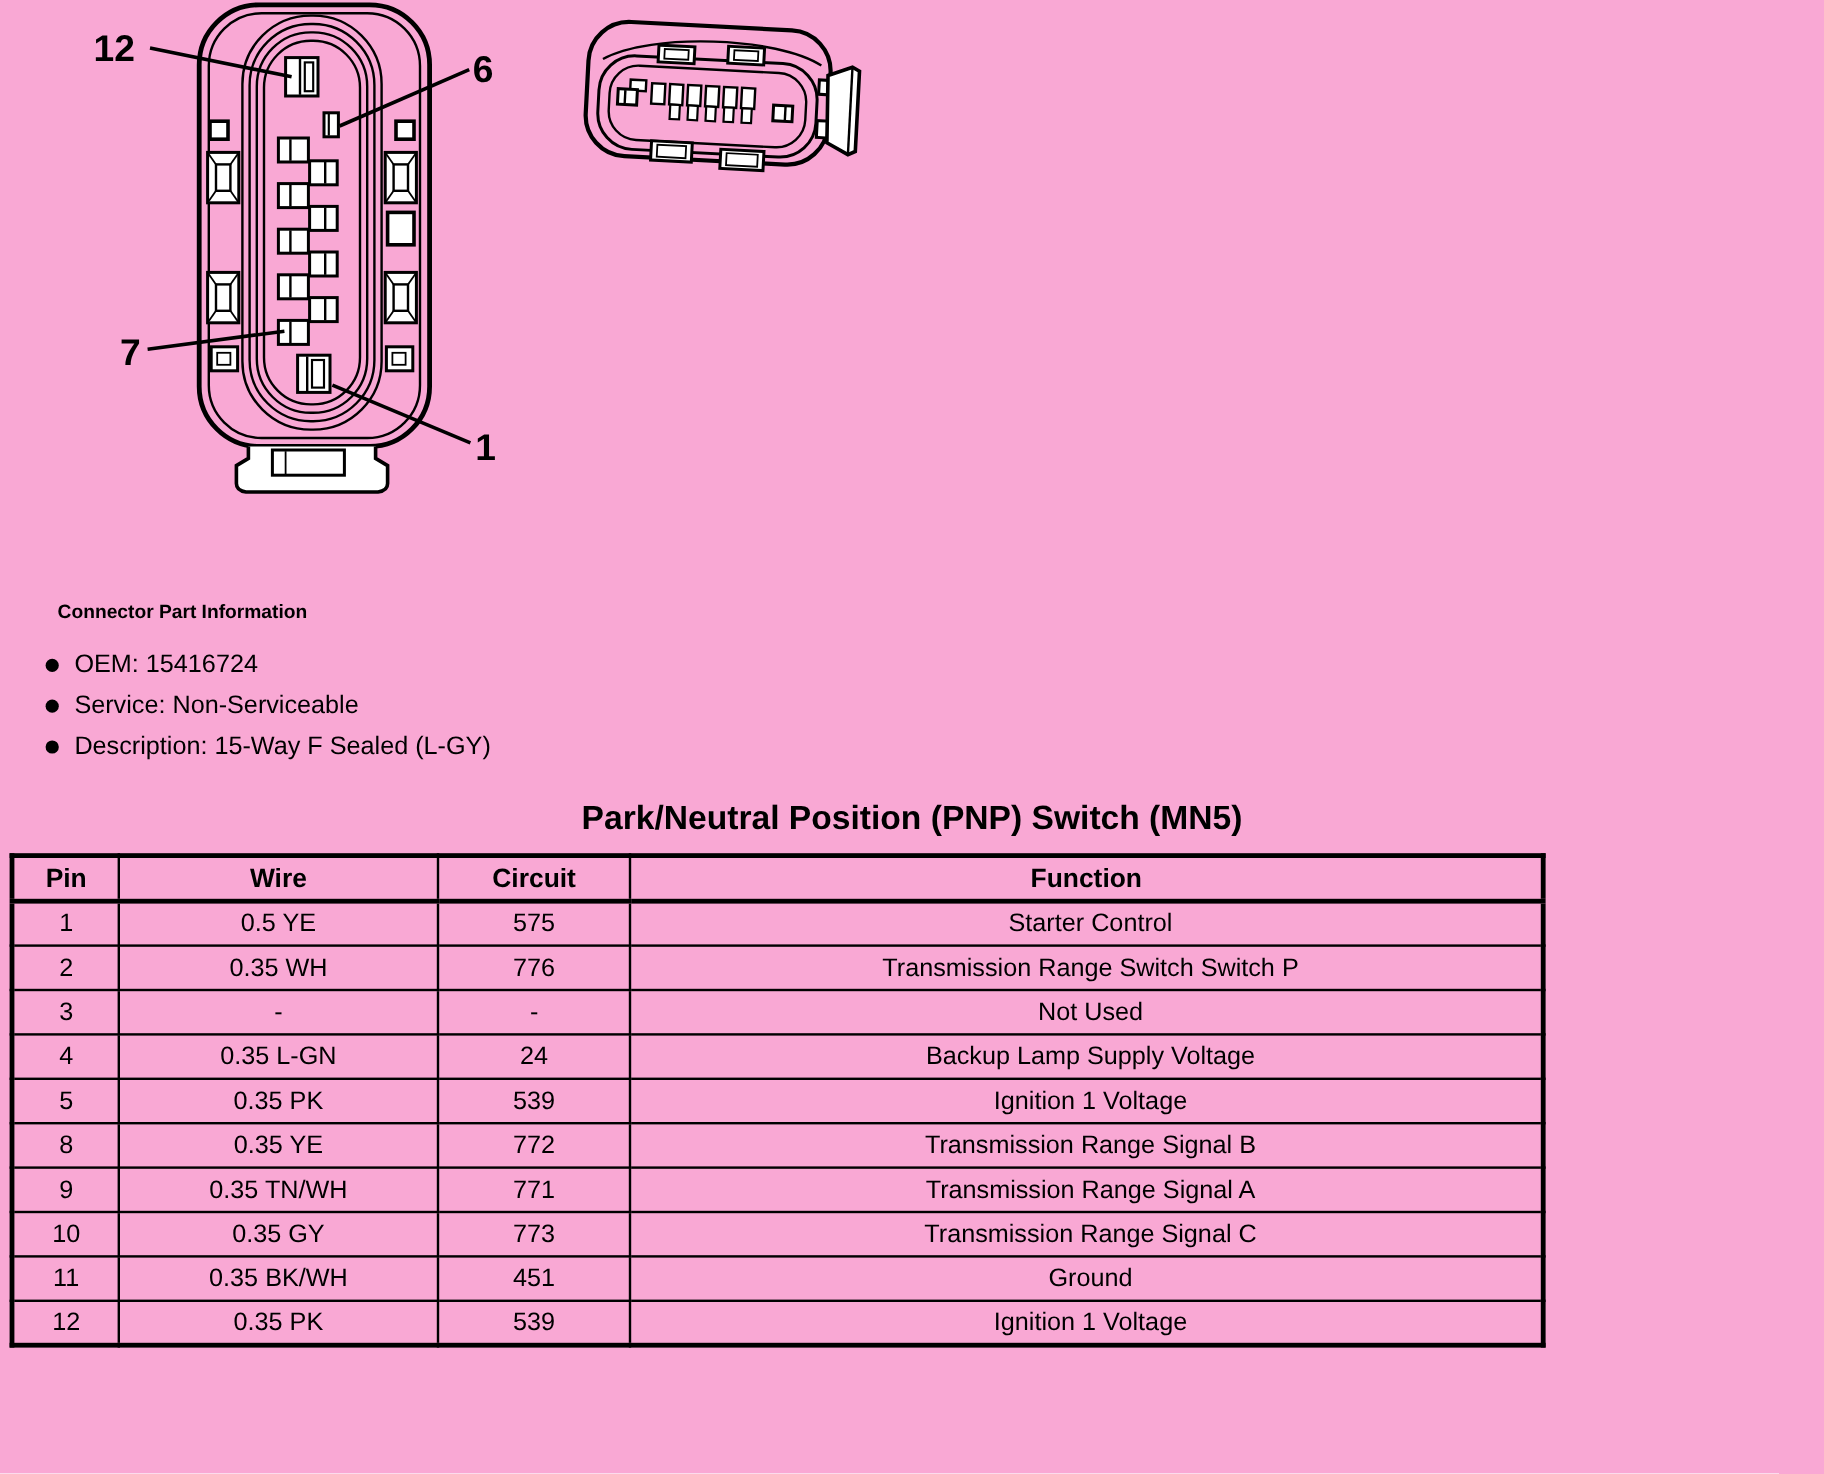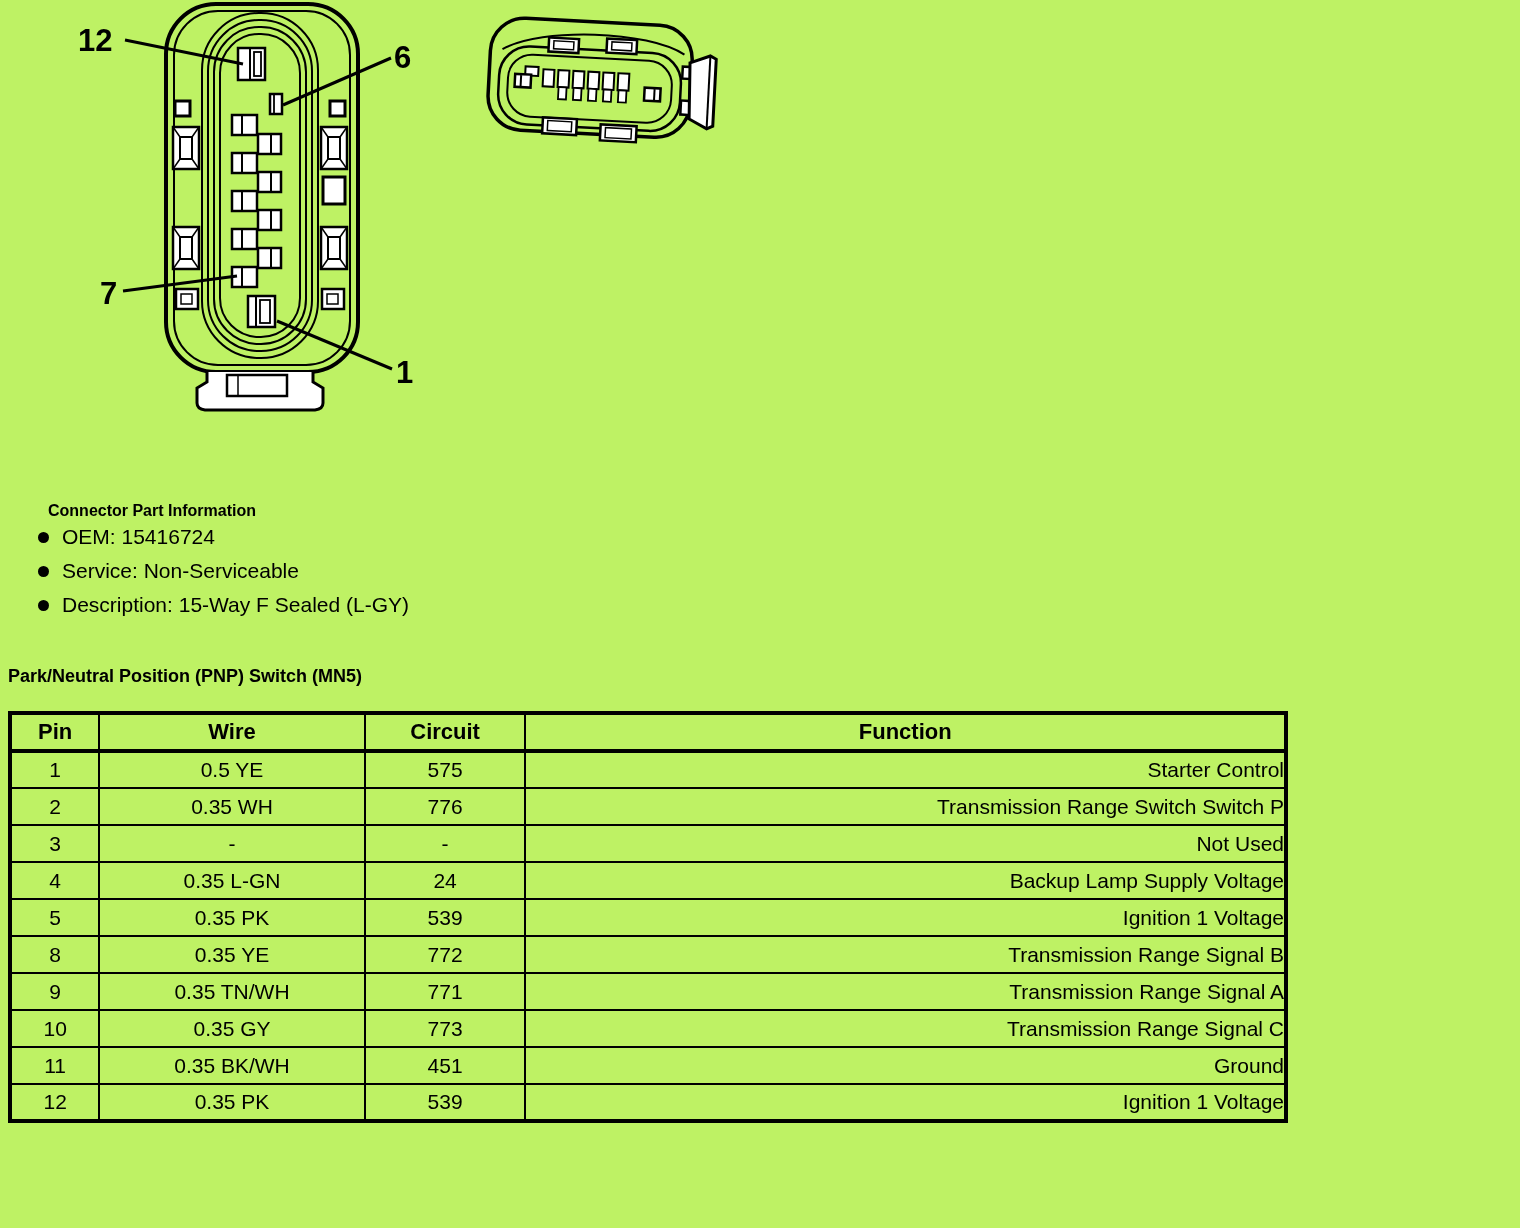--- a/index.html
+++ b/index.html
@@ -1,60 +1,60 @@
 <!DOCTYPE html>
 <html><head>
 <meta charset="utf-8">
 <style>
   * { margin:0; padding:0; box-sizing:border-box; }
   html,body { background:#ffffff; }
   body { font-family:"Liberation Sans", sans-serif; color:#000; }
   #page {
     position:relative; width:1520px; height:1228px;
-    background:#bef264; overflow:hidden;
+    background:#f9a8d4; overflow:hidden;
   }
   
   #front-view-svg { position:absolute; left:0; top:0; }
   #side-view-svg  { position:absolute; left:455px; top:0; }
   .callout-text { font-family:"Liberation Sans", sans-serif; font-weight:bold; font-size:31px; fill:#000; }
   
   .part-info-heading {
     position:absolute; left:12px; top:502px;
     font-size:16px; font-weight:bold;margin-left:36px;
   }
   .part-info-list {
-    position:absolute; left:12px; top:523px; list-style:none;
+    position:absolute; left:12px; top:540px; list-style:none;
   }
   .part-info-list li {
     position:relative; padding-left:50px; height:34px;
     font-size:21px; line-height:28px;
   }
   .part-info-list li::before {
     content:""; position:absolute; left:26px; top:9px;
     width:11px; height:11px; border-radius:50%; background:#000;
   }
   
   .table-title {
     position:absolute; left:8px; top:666px; width:1504px;
-    font-size:18px; font-weight:bold;
+    text-align:center; font-size:28px; font-weight:bold;
   }
   .pin-table {
     position:absolute; left:8px; top:711px; width:1280px;
     border-collapse:collapse; table-layout:fixed;
     border:4px solid #000;
   }
   .pin-table th {
     height:38px; font-size:22px; font-weight:bold; text-align:center;
     border:2px solid #000; border-bottom:4px solid #000;
   }
   .pin-table td {
     height:37px; font-size:21px; text-align:center;
     border:2px solid #000; white-space:nowrap; overflow:hidden;
   }
-  .pin-table td.fn-cell { text-align:right; padding-left:7px; }
+  .pin-table td.fn-cell { text-align:center; padding-left:7px; }
   col.c-pin{width:7.0%} col.c-wire{width:20.8%} col.c-circuit{width:12.6%} col.c-fn{width:59.6%}
 </style>
 </head>
 <body>
 
 <div id="page">
 
   <svg id="front-view-svg" width="460" height="430" viewBox="0 0 460 430">
     <g fill="none" stroke="#000">
       <rect x="166" y="4" width="192" height="368" rx="50" stroke-width="4"></rect>

